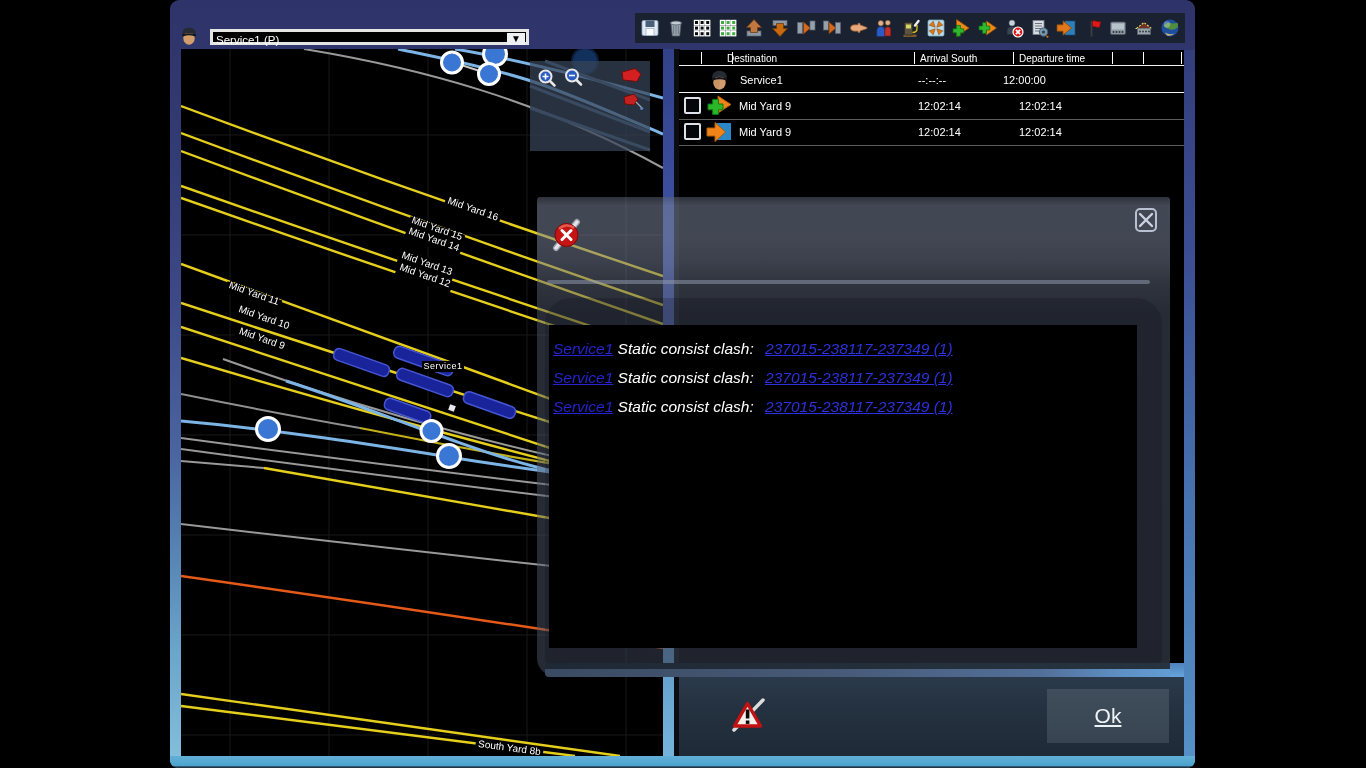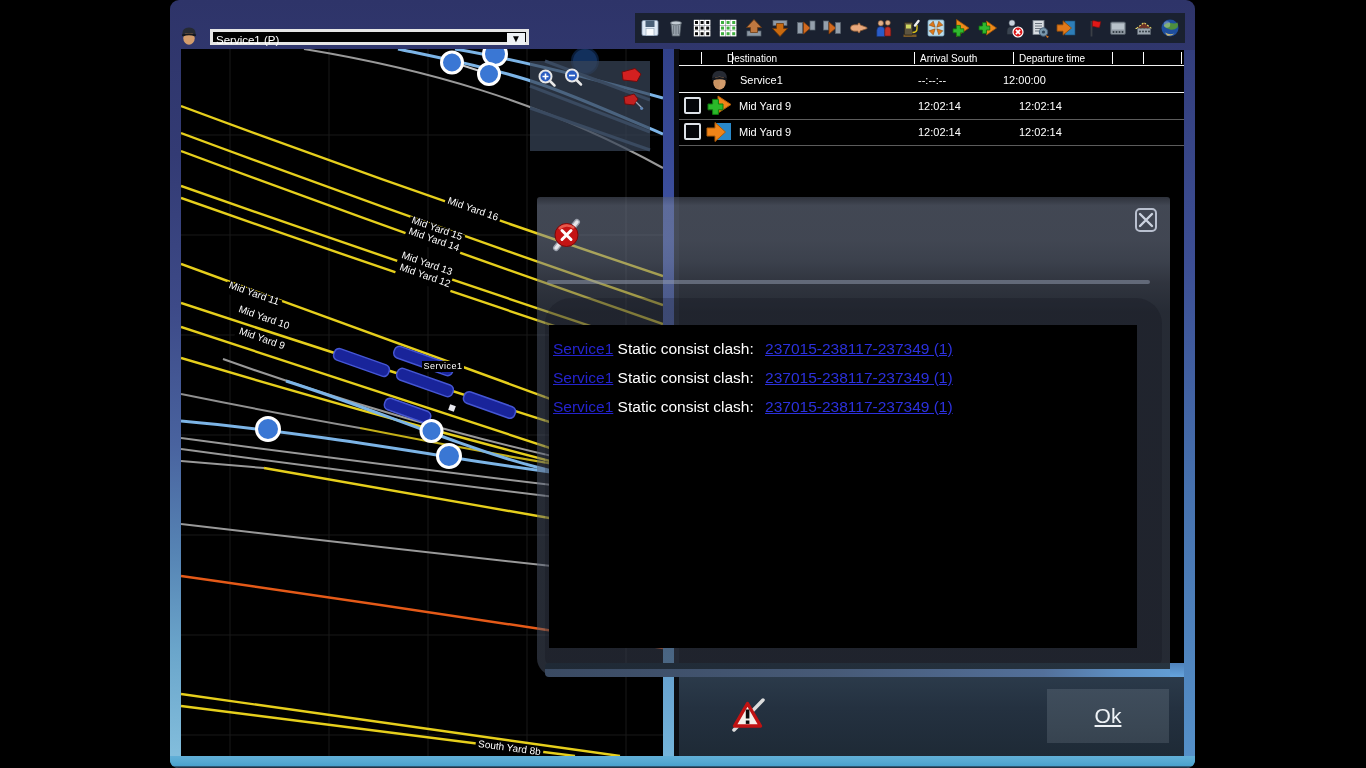--- a/index.html
+++ b/index.html
@@ -12,21 +12,21 @@
 .map{left:181px;top:49px;width:482px;height:707px;background:#000;}
 .tbl{left:679px;top:50px;width:505px;height:626px;background:#000;}
 .botp{left:679px;top:677px;width:505px;height:79px;background:linear-gradient(180deg,#2b3a4a 0%,#243140 40%,#1e2a36 100%);}
 .band1{left:545px;top:663px;width:639px;height:6px;border-radius:4px 0 0 0;
  background:linear-gradient(90deg,#1f2935 0%,#273440 100%);}
 .band2{left:545px;top:669px;width:639px;height:8px;border-radius:0 0 0 4px;
  background:linear-gradient(90deg,#3a4a62 0%,#475a77 45%,#53709a 78%,#5e90c4 90%,#63a0d8 100%);}
 .okbtn{left:1047px;top:689px;width:122px;height:54px;background:linear-gradient(180deg,#3f4d5c 0%,#3a4754 70%,#374350 100%);
  color:#eef2f6;font-size:21px;text-align:center;line-height:54px;text-decoration:underline;}
 .dlg{left:537px;top:197px;width:633px;height:479px;border-radius:3px 3px 3px 18px;
- background:linear-gradient(180deg,rgba(88,96,114,.52) 0%,rgba(120,130,152,.55) 1.8%,rgba(120,130,152,.54) 9%,rgba(112,122,144,.53) 13.5%,rgba(95,104,124,.50) 18%,rgba(80,90,110,.48) 24%,rgba(78,88,108,.48) 100%);}
+ background:linear-gradient(180deg,rgba(88,96,114,.52) 0%,rgba(120,130,152,.55) 1.8%,rgba(120,130,152,.54) 9%,rgba(112,122,144,.53) 13.5%,rgba(95,104,124,.50) 18%,rgba(80,90,110,.48) 24%,rgba(78,88,108,.48) 100%);font-style:italic;}
 .dwell{position:absolute;left:8px;top:101px;width:617px;height:368px;border-radius:26px 26px 8px 8px;background:rgba(8,12,20,.20);}
 .dsep{position:absolute;left:10px;top:83px;width:603px;height:4px;border-radius:2px;background:rgba(148,158,178,.50);}
 .dmsg{position:absolute;left:12px;top:128px;width:588px;height:323px;background:#000;
  font-size:15.5px;color:#fff;line-height:29px;padding:9px 0 0 4px;}
 .dmsg a{text-decoration:underline;}
 .lnk1{color:#2423cd;}
 .lnk2{color:#2c31dd;margin-left:7px;}
 .dclose{position:absolute;left:598px;top:11px;width:22px;height:24px;border:2px solid #b9c0cf;border-radius:5px;}
 .hline{position:absolute;background:#fff;width:1px;height:12px;top:2px;}
 .htxt{position:absolute;top:2.5px;font-size:10px;color:#fff;white-space:nowrap;}

